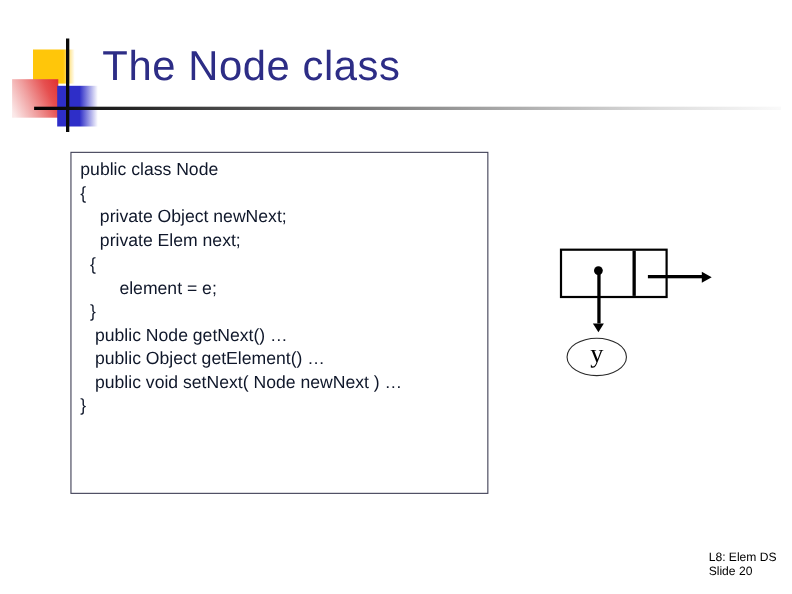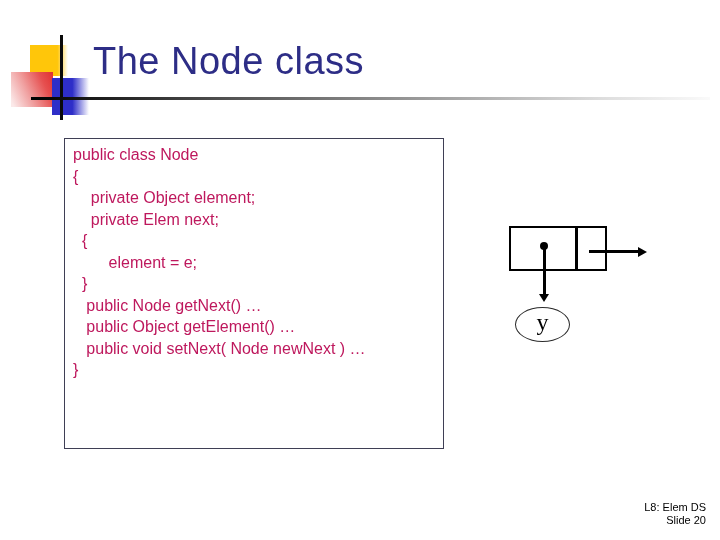--- a/index.html
+++ b/index.html
@@ -48,21 +48,21 @@
   .code-box {
     position: absolute; left: 64px; top: 138px;
     width: 380px; height: 311px;
     border: 1.5px solid #3f3f55;
     box-sizing: border-box;
     padding: 5px 0 0 8px;
     overflow: hidden;
   }
   .code-line {
     font-size: 16px; line-height: 21.5px;
-    color: #be185d;
+    color: #0f172a;
     white-space: pre;
   }
 
   
   .node-rect {
     position: absolute; left: 509px; top: 226px; width: 98px; height: 45px;
     border: 2.5px solid #000; box-sizing: border-box;
     background: #ffffff;
   }
   .node-divider {
@@ -100,42 +100,41 @@
   }
   .value-label {
     font-family: "Liberation Serif", serif;
     font-size: 24px; color: #000;
     transform: translateY(-2px);
   }
 
   
   .footer {
     position: absolute; right: 14px; top: 501px;
-    text-align: right;
     font-size: 11px; line-height: 13px;
     color: #000000;
   }
 </style>
 </head>
 <body>
 
 <div class="slide">
 
   <div class="sq-yellow"></div>
   <div class="sq-red"></div>
   <div class="sq-blue"></div>
   <div class="v-line"></div>
   <div class="h-line"></div>
 
   <div class="page-title">The Node class</div>
 
   <div class="code-box">
     <div class="code-line">public class Node</div>
     <div class="code-line">{</div>
-    <div class="code-line">    private Object element;</div>
+    <div class="code-line">    private Object newNext;</div>
     <div class="code-line">    private Elem next;</div>
     <div class="code-line">  {</div>
     <div class="code-line">        element = e;</div>
     <div class="code-line">  }</div>
     <div class="code-line">   public Node getNext() …</div>
     <div class="code-line">   public Object getElement() …</div>
     <div class="code-line">   public void setNext( Node newNext ) …</div>
     <div class="code-line">}</div>
   </div>
 

